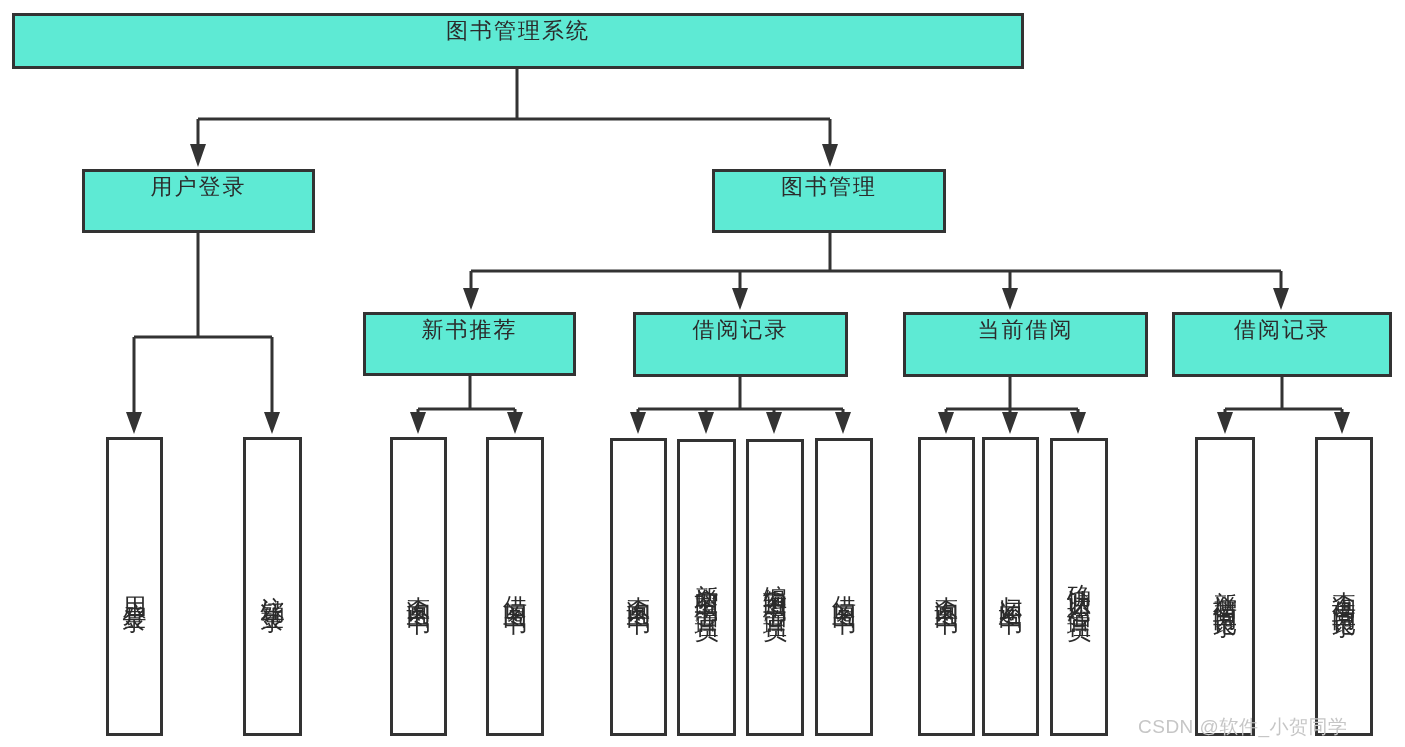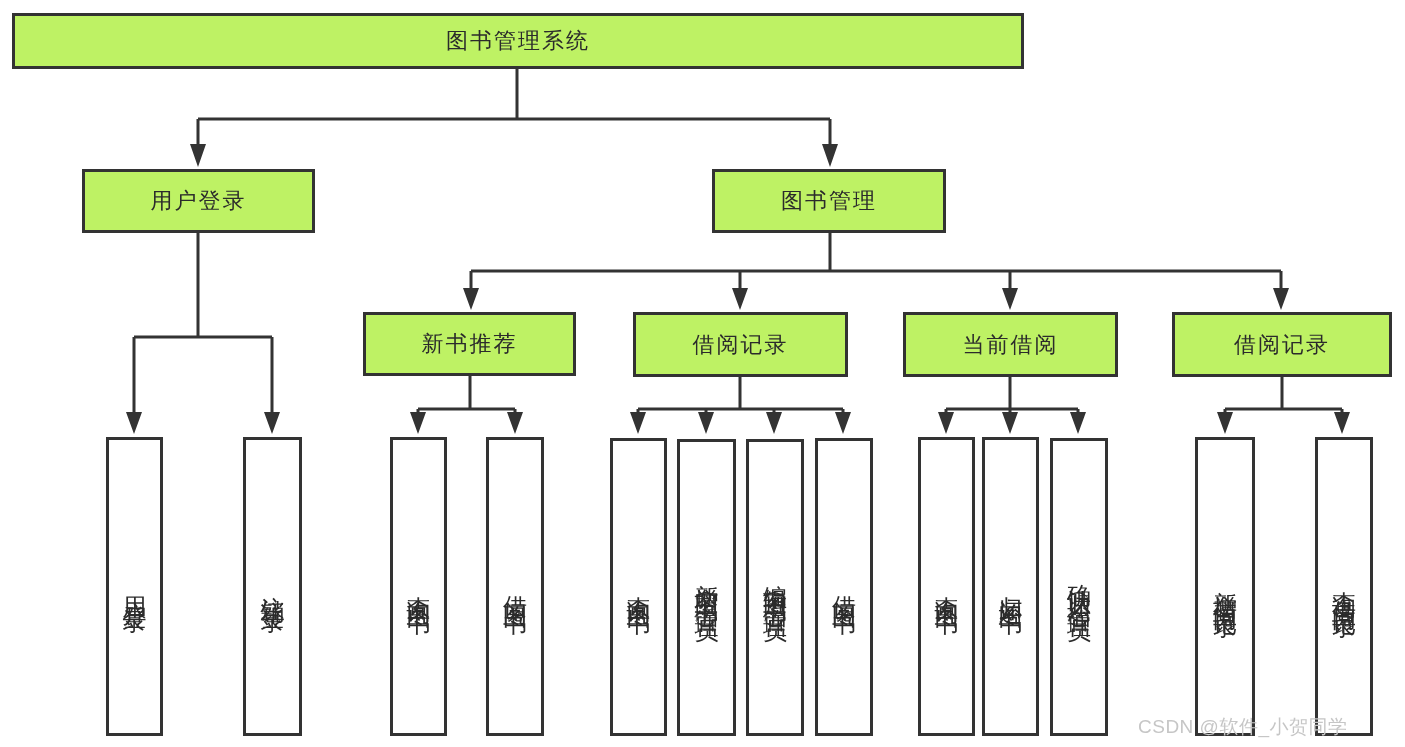--- a/index.html
+++ b/index.html
@@ -14,23 +14,23 @@
   }
   svg.wires {
     position: absolute;
     left: 0; top: 0;
     width: 1405px; height: 747px;
     z-index: 1;
   }
   .hbox {
     position: absolute;
     border: 3px solid #333333;
-    background: #bef264;
+    background: #5eead4;
     display: flex;
-    align-items: center;
+    align-items: flex-start;
     justify-content: center;
     z-index: 2;
   }
   .hbox span {
     font-size: 22px;
     letter-spacing: 2px;
     color: #2b2b2b;
     white-space: nowrap;
   }
   .vbox {
@@ -119,21 +119,21 @@
   <div class="hbox" style="left:712px; top:169px; width:234px; height:64px;">
     <span>图书管理</span>
   </div>
 
   <div class="hbox" style="left:363px; top:312px; width:213px; height:64px;">
     <span>新书推荐</span>
   </div>
   <div class="hbox" style="left:633px; top:312px; width:215px; height:65px;">
     <span>借阅记录</span>
   </div>
-  <div class="hbox" style="left:903px; top:312px; width:215px; height:65px;font-family:Liberation Serif, serif;">
+  <div class="hbox" style="left:903px; top:312px; width:245px; height:65px;font-family:Liberation Serif, serif;">
     <span>当前借阅</span>
   </div>
   <div class="hbox" style="left:1172px; top:312px; width:220px; height:65px;">
     <span>借阅记录</span>
   </div>
 
   <div class="vbox" style="left:106px; top:437px; width:57px; height:299px;">
     <span>用户登录</span>
   </div>
   <div class="vbox" style="left:243px; top:437px; width:59px; height:299px;">

